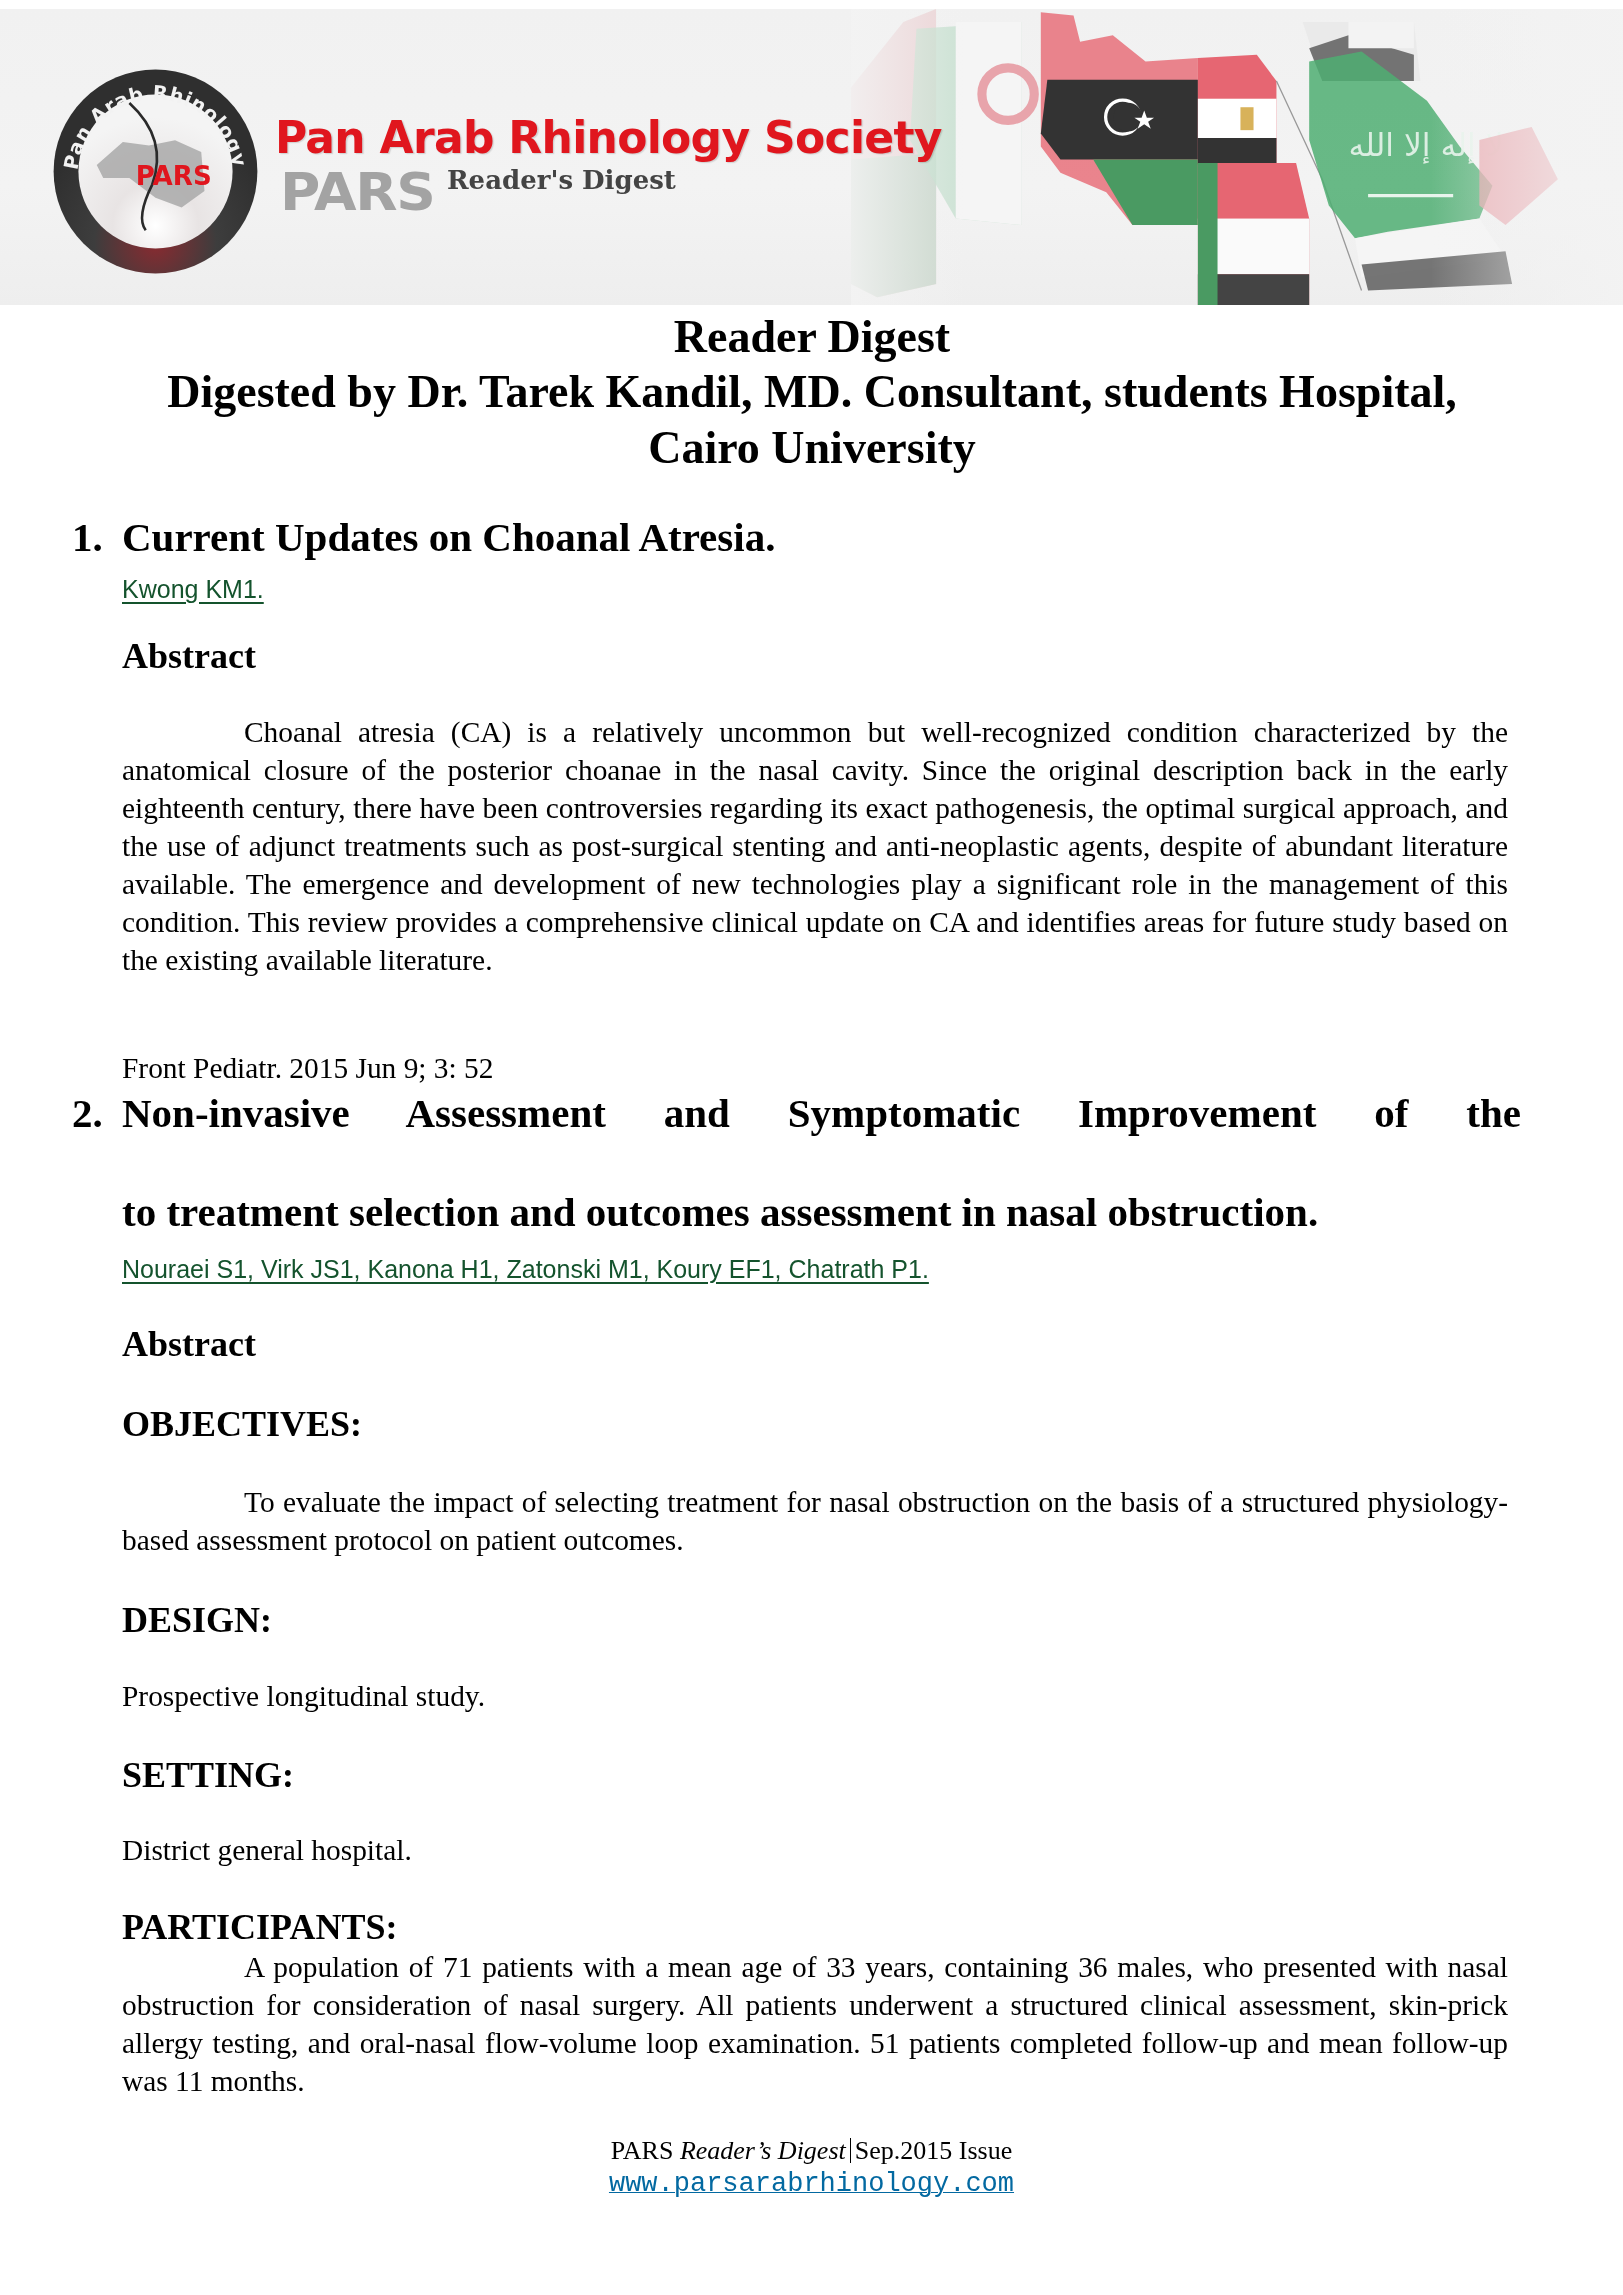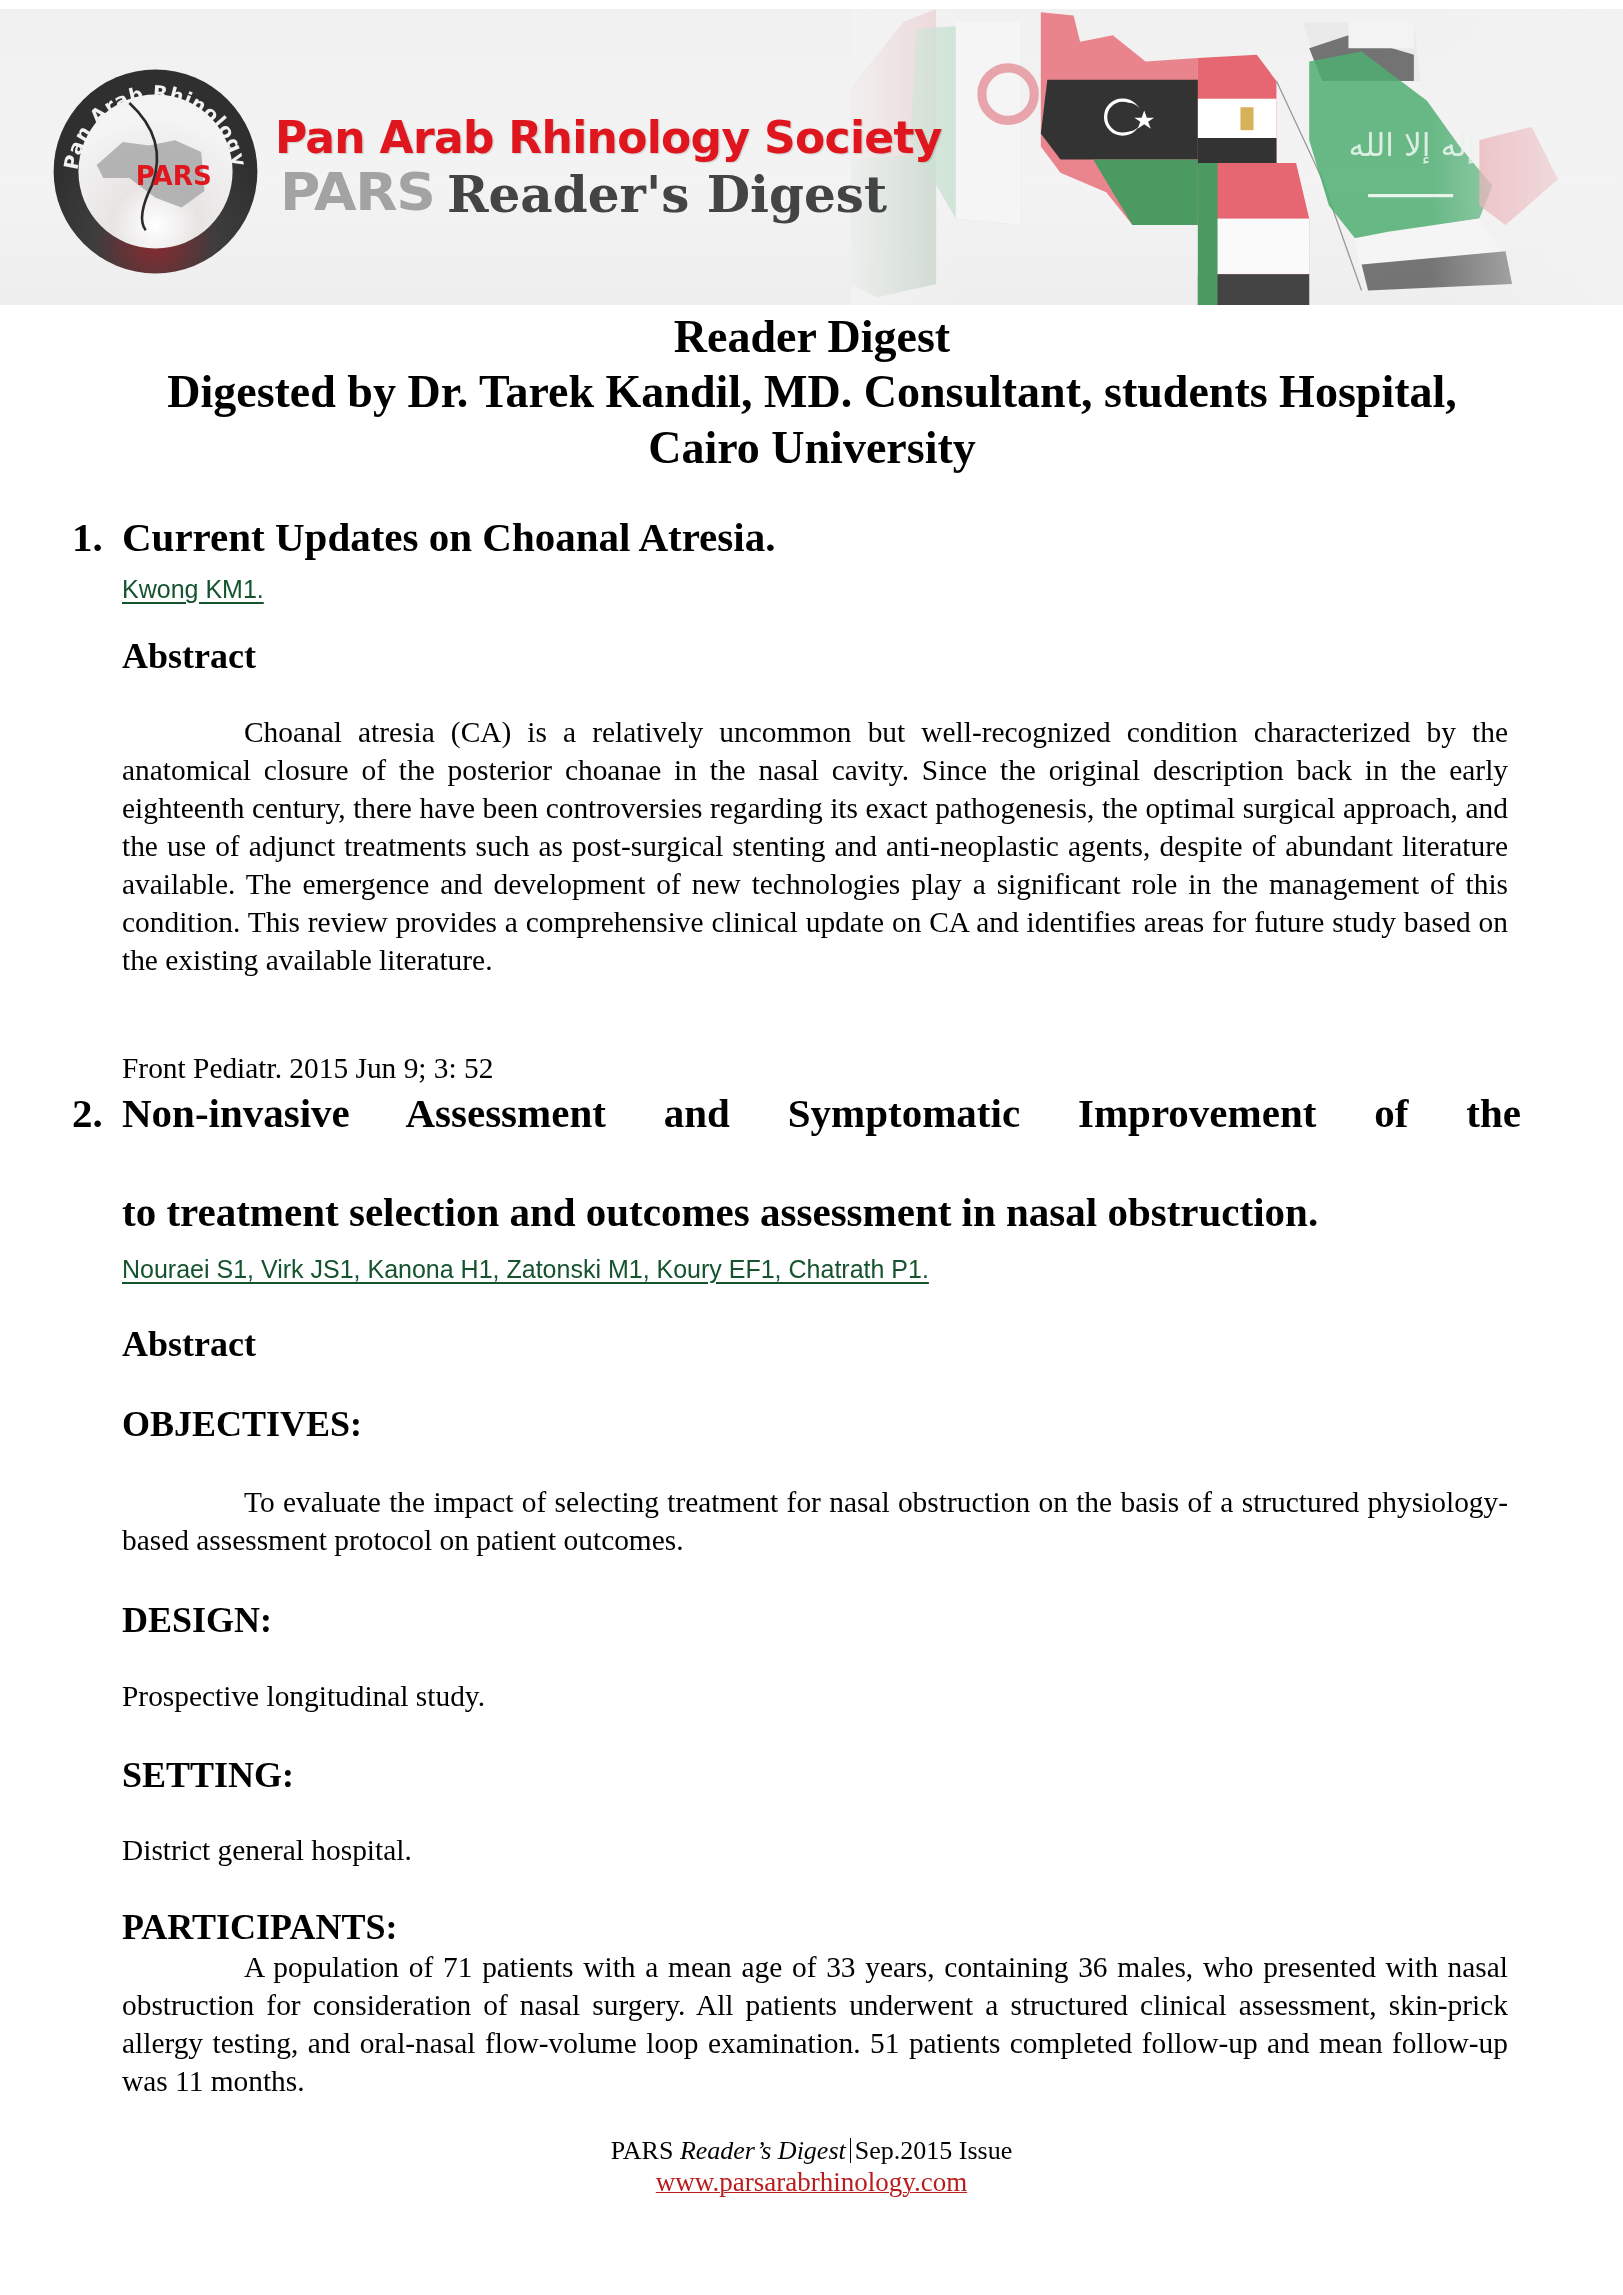--- a/index.html
+++ b/index.html
@@ -11,21 +11,21 @@
             background: linear-gradient(180deg, #f1f1f1 0%, #f3f3f3 60%, #eeeeee 100%); overflow: hidden; }
   .banner-map { position: absolute; left: 851px; top: 0; width: 773px; height: 296px; }
   .logo { position: absolute; left: 51px; top: 58px; width: 209px; height: 209px; }
   .brand-title { position: absolute; left: 275px; top: 103px; font-family: "DejaVu Sans", sans-serif;
                  font-weight: bold; font-size: 44px; color: #e0161e; letter-spacing: -0.7px;
                  text-shadow: 1.3px 1.3px 1.3px rgba(0,0,0,0.15); white-space: nowrap; }
   .brand-pars { position: absolute; left: 280px; top: 151px; font-family: "DejaVu Sans", sans-serif;
                 font-weight: bold; font-size: 55px; color: #a3a3a3; letter-spacing: -1.3px;
                 transform: scaleY(0.95); white-space: nowrap; }
   .brand-digest { position: absolute; left: 447px; top: 156px; font-family: "DejaVu Serif", serif;
-                  font-weight: bold; font-size: 50px; color: #444; white-space: nowrap; }
+                  font-weight: bold; font-size: 26px; color: #444; white-space: nowrap; }
 
   
   .doc-head { position: absolute; left: 79px; width: 1466px; text-align: center;
               font-weight: bold; font-size: 46px; line-height: 56px; }
   .doc-head .l1 { position: absolute; top: 309px; left: 0; width: 100%; }
   .doc-head .l2 { position: absolute; top: 364px; left: 0; width: 100%; }
   .doc-head .l3 { position: absolute; top: 420px; left: 0; width: 100%; }
 
   
   .art-title { position: absolute; left: 72px; width: 1449px; font-weight: bold; font-size: 41px;
@@ -44,21 +44,21 @@
   .para .indent { display: inline-block; width: 122px; }
   .plain { position: absolute; left: 122px; font-size: 29.4px; line-height: 37px; white-space: nowrap; }
 
   
   .footer { position: absolute; left: 0; width: 1623px; text-align: center;
             font-family: "Liberation Serif", "DejaVu Serif", serif; }
   .footer .f1 { position: absolute; top: 2135px; left: 0; width: 100%; font-size: 26px; line-height: 31px; }
   .footer .f1 em { font-style: italic; }
   .footer .f1 .sep { display: inline-block; width: 1.3px; height: 25px; background: #000; vertical-align: -3.9px; margin: 0 3.9px; }
   .footer .f2 { position: absolute; top: 2166px; left: 0; width: 100%; font-size: 27px; line-height: 33px; }
-  .footer .f2 a { color: #b91c1c; text-decoration: underline; text-decoration-thickness: 1.3px; }
+  .footer .f2 a { color: #0369a1; text-decoration: underline; text-decoration-thickness: 1.3px; font-family: Liberation Mono, monospace; }
 </style>
 </head>
 <body>
 
 <div class="banner">
   <svg class="banner-map" viewBox="0 0 1181 452" preserveAspectRatio="none">
 
     <path d="M0,120 L80,20 L130,0 L130,420 L40,440 L0,420 Z" fill="#e8c5c7" opacity="0.7"></path>
     <path d="M0,230 L130,220 L130,420 L40,440 L0,420 Z" fill="#b9d7c6" opacity="0.7"></path>
 

